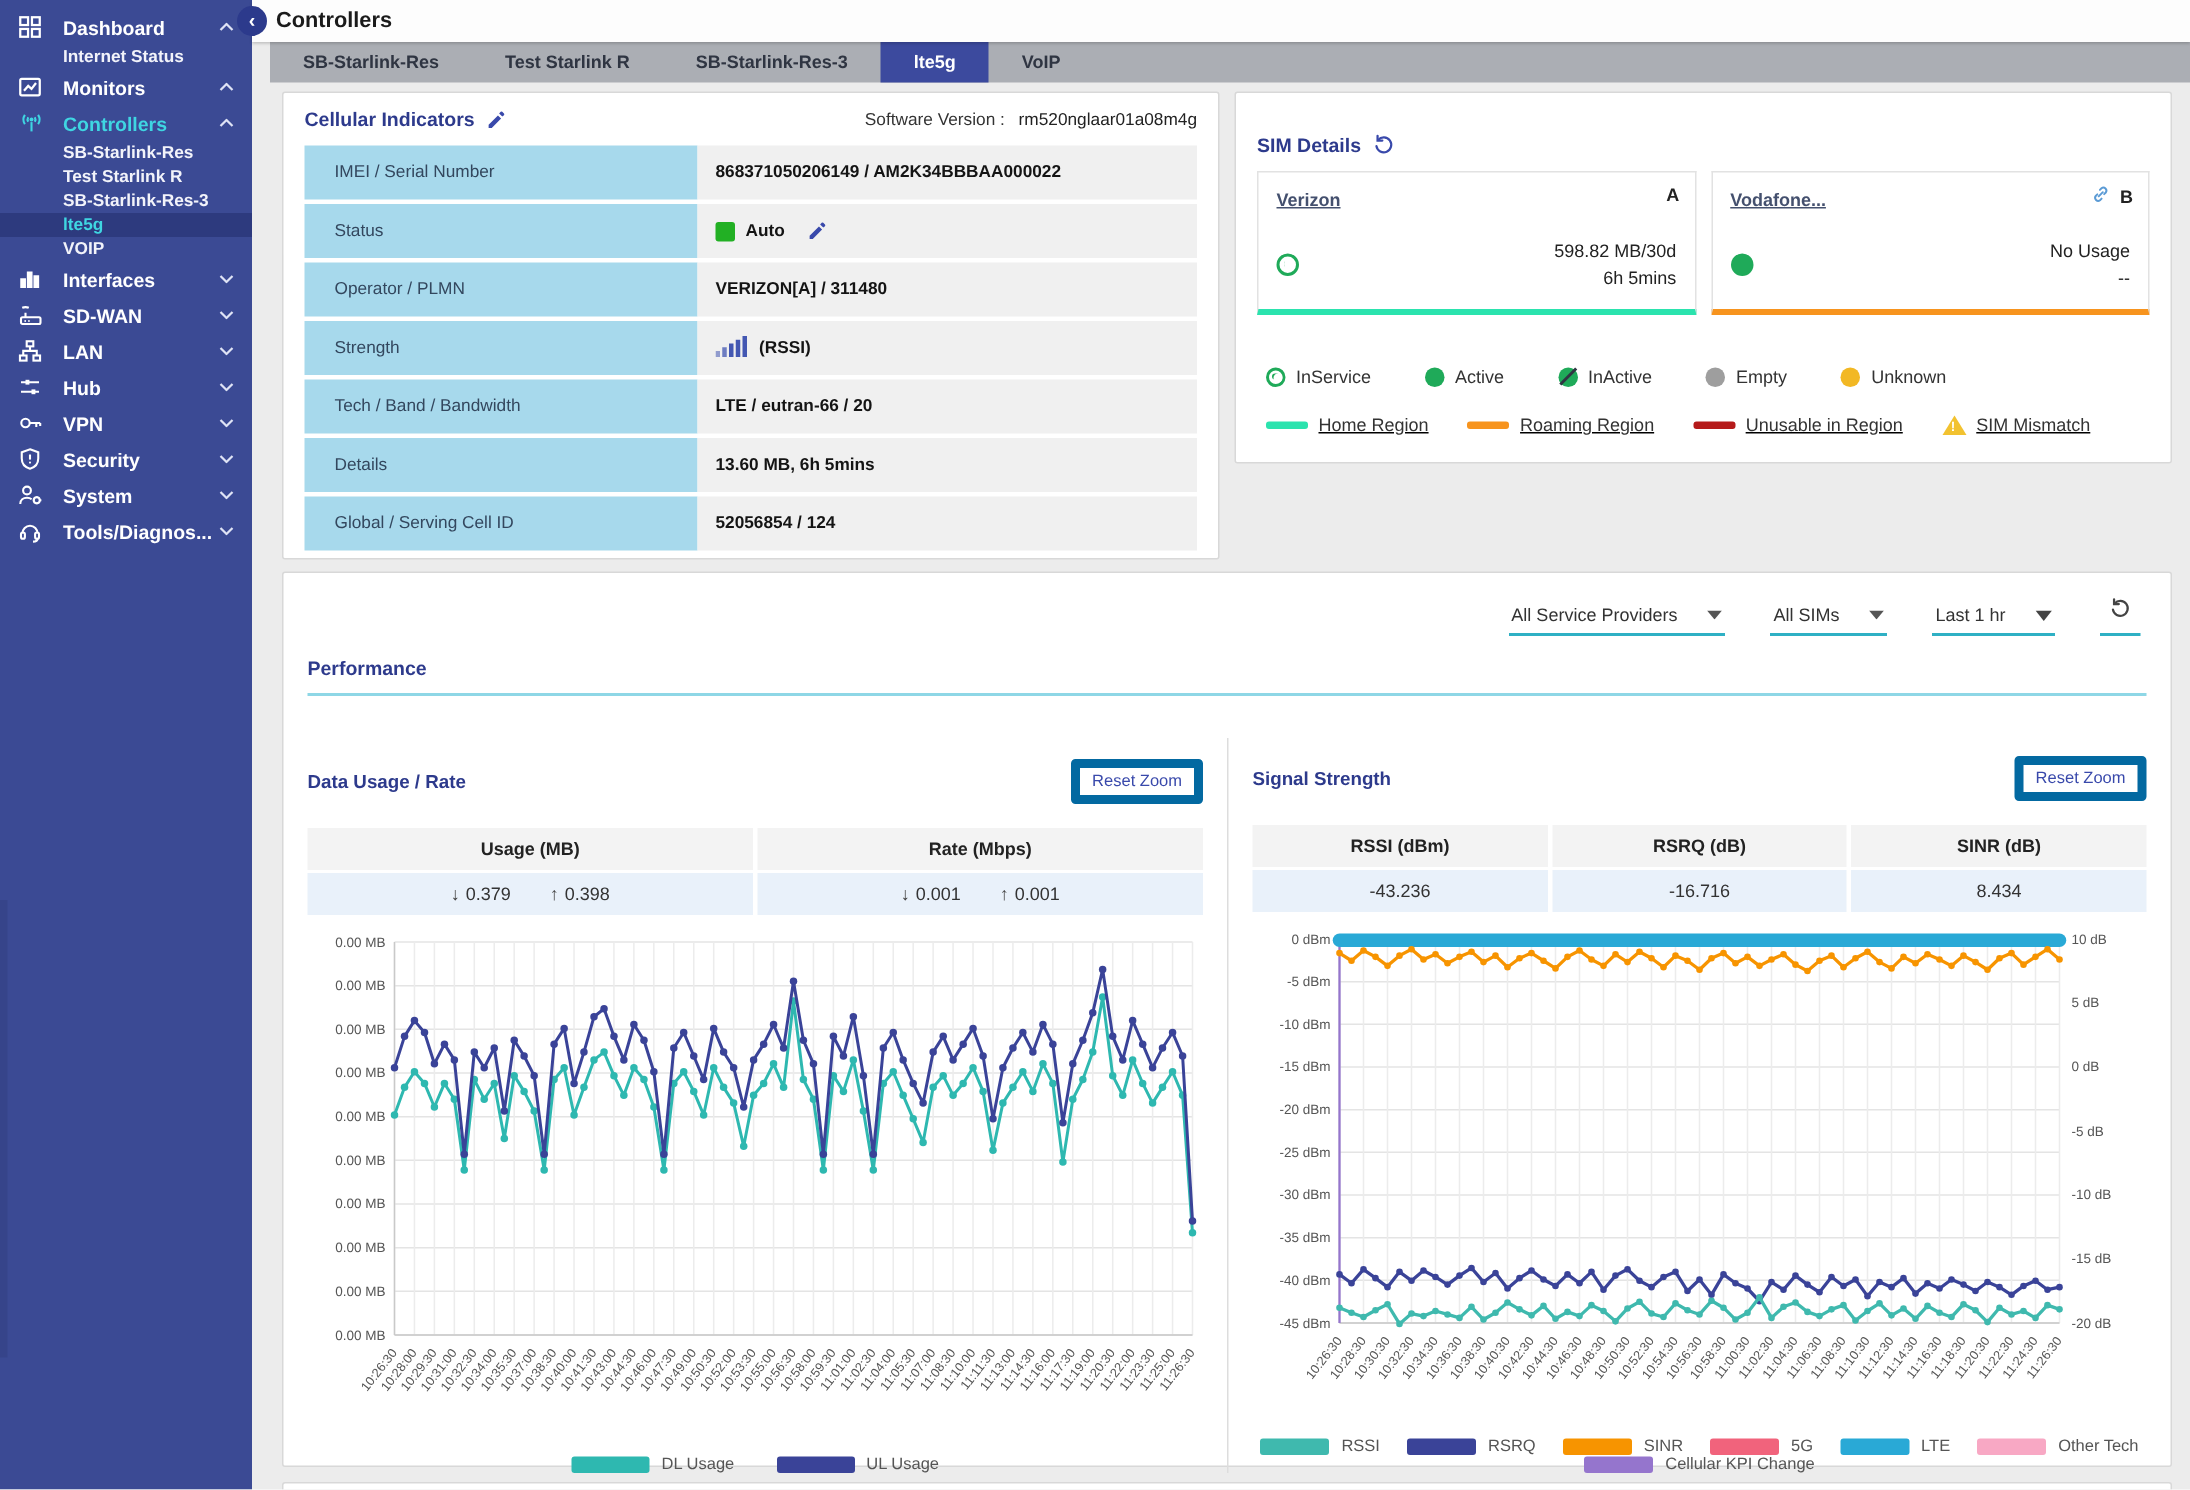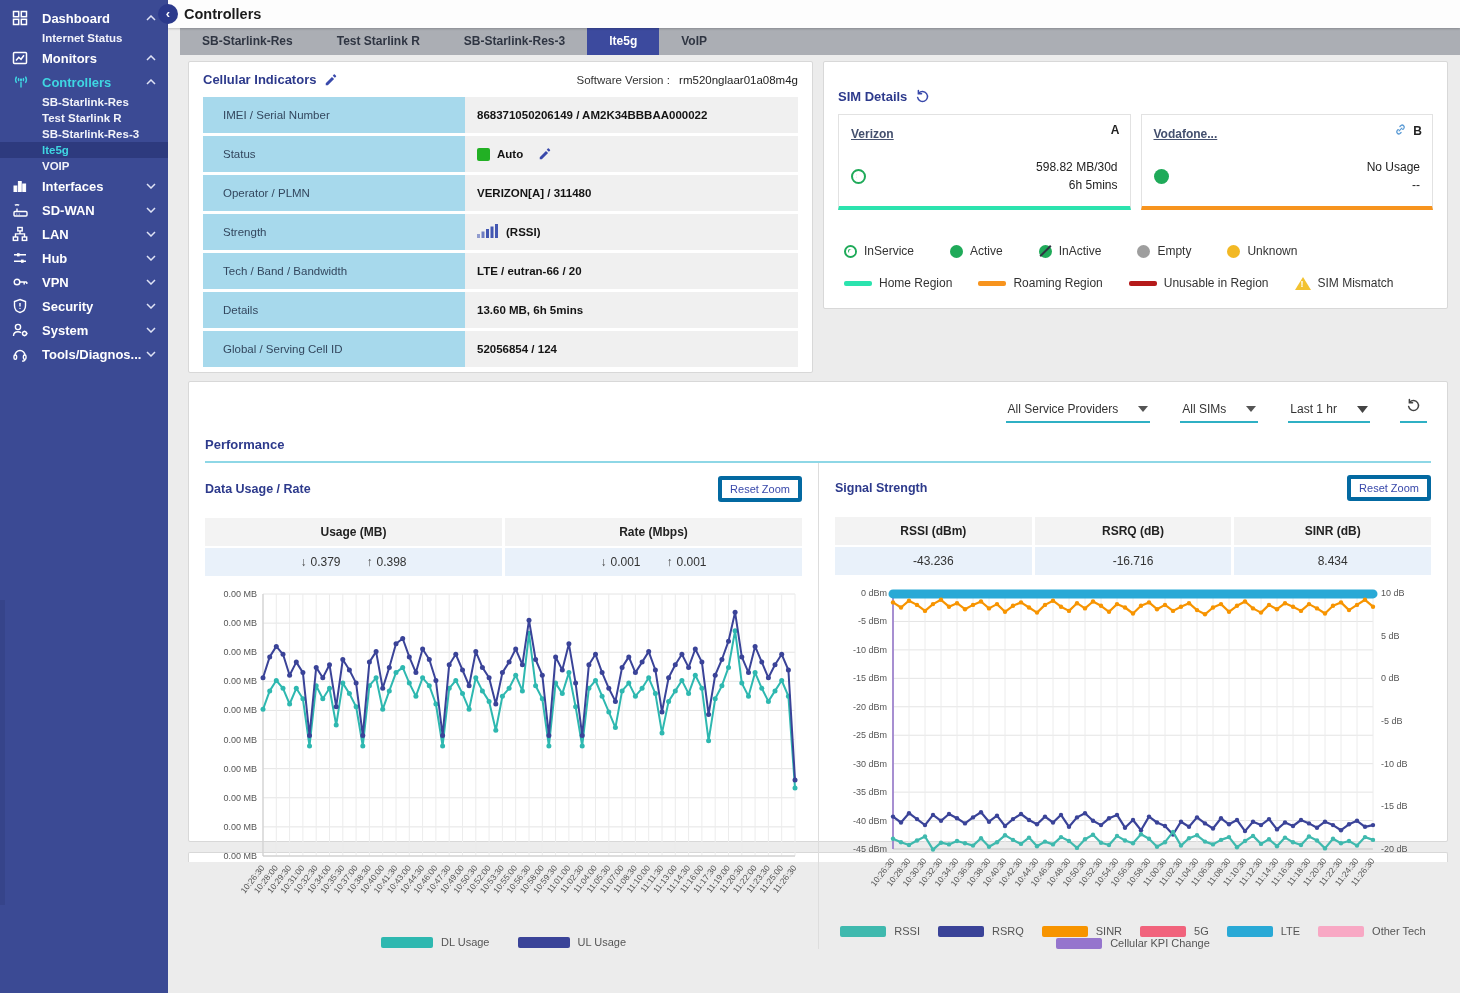--- a/index.html
+++ b/index.html
@@ -46,42 +46,42 @@
   .status-square { width:13px; height:13px; background:#22b024; border-radius:2px; display:inline-block; }
   
   .sim-panel { flex:1; height:248px; padding:27px 14px; }
   .sim-cards { display:flex; gap:10px; margin-top:10px; }
   .sim-card { flex:1; height:96px; border:1px solid #e2e2e2; border-bottom-width:4px; padding:9px 12px 6px; position:relative; background:#fff; }
   .sim-name { font-size:12px; font-weight:bold; color:#44506e; text-decoration:underline; cursor:pointer; }
   .sim-slot { position:absolute; top:8px; right:10px; font-size:12px; font-weight:bold; color:#222; display:flex; align-items:center; gap:6px; }
   .sim-body { display:flex; align-items:center; margin-top:16px; }
   .sim-usage { margin-left:auto; text-align:right; font-size:12px; color:#222; line-height:1.5; }
   .sim-legend1 { display:flex; align-items:center; gap:36px; margin-top:34px; padding-left:6px; }
-  .sim-legend2 { display:flex; align-items:center; gap:26px; margin-top:18px; padding-left:6px; }
+  .sim-legend2 { display:flex; align-items:center; gap:26px; margin-top:18px; padding-left:6px;text-decoration:underline; }
   .leg-item { display:flex; align-items:center; gap:7px; font-size:12px; color:#333; }
   .dot { width:13px; height:13px; border-radius:50%; display:inline-block; position:relative; }
   .dot.ring { background:#fff; border:2px solid; }
   .dot.ring::after { content:""; position:absolute; left:2.5px; top:2.5px; width:6px; height:6px; border-radius:50%; background:inherit; }
   .dot.slash::after { content:""; position:absolute; left:-1px; top:5px; width:15px; height:2px; background:#2f3542; transform:rotate(-45deg); }
   .line-swatch { width:28px; height:5px; border-radius:2px; display:inline-block; }
   .warn-tri { width:0; height:0; border-left:8px solid transparent; border-right:8px solid transparent; border-bottom:13px solid #f2c230; position:relative; display:inline-block; }
   .warn-tri::after { content:"!"; position:absolute; left:-2px; top:2px; font-size:9px; font-weight:bold; color:#fff; }
   
-  .perf-panel { margin-top:8px; height:461px; position:relative; }
+  .perf-panel { margin-top:8px; height:597px; position:relative; }
   .filters { display:flex; justify-content:flex-end; align-items:flex-end; gap:30px; padding:16px 20px 0 0; }
   .filter { border-bottom:2px solid #2fb0c4; padding:2px 2px 5px; font-size:12px; color:#333; display:flex; align-items:center; gap:20px; cursor:pointer; min-width:70px; }
   .filter .caret { margin-left:auto; }
   .refresh-filter { border-bottom:2px solid #2fb0c4; padding:0 6px 4px; cursor:pointer; }
   .perf-title { margin:14px 16px 0; font-size:13px; font-weight:bold; color:#2d3a8c; padding-bottom:9px; border-bottom:2px solid #8ed7e6; }
-  .charts-row { display:flex; align-items:center; }
+  .charts-row { display:flex; align-items:flex-end;margin-top:28px; }
   .chart-col { width:50%; padding:12px 16px 0; }
   .chart-col.right { border-left:1px solid #ddd; }
   .chart-head { display:flex; justify-content:space-between; align-items:center; }
   .chart-title { font-size:12.5px; font-weight:bold; color:#2d3a8c; }
-  .reset-zoom { border:4px solid #0369a1; color:#3949ab; background:#fff; font-size:11px; font-family:inherit; padding:3px 8px; border-radius:3px; cursor:pointer; }
+  .reset-zoom { border:6px solid #0369a1; color:#3949ab; background:#fff; font-size:11px; font-family:inherit; padding:3px 8px; border-radius:3px; cursor:pointer; }
   .stats { display:flex; gap:3px; margin-top:16px; }
   .stat-col { flex:1; }
   .stat-head { background:#f3f3f3; text-align:center; font-size:12px; font-weight:bold; color:#222; padding:7px 0; }
   .stat-val { background:#e9f1fa; text-align:center; font-size:12px; color:#333; padding:7px 0; margin-top:2px; display:flex; justify-content:center; gap:26px; }
   .updown { display:inline-flex; align-items:center; gap:4px; }
   .arrow { font-weight:bold; color:#444; font-size:12px; }
   .chart-svg { margin-top:10px; display:block; }
   .chart-legend { display:flex; justify-content:center; gap:28px; margin-top:2px; }
   .chart-legend.tight { gap:18px; margin-top:0; }
   .cl-item { display:flex; align-items:center; gap:8px; font-size:11px; color:#555; }

